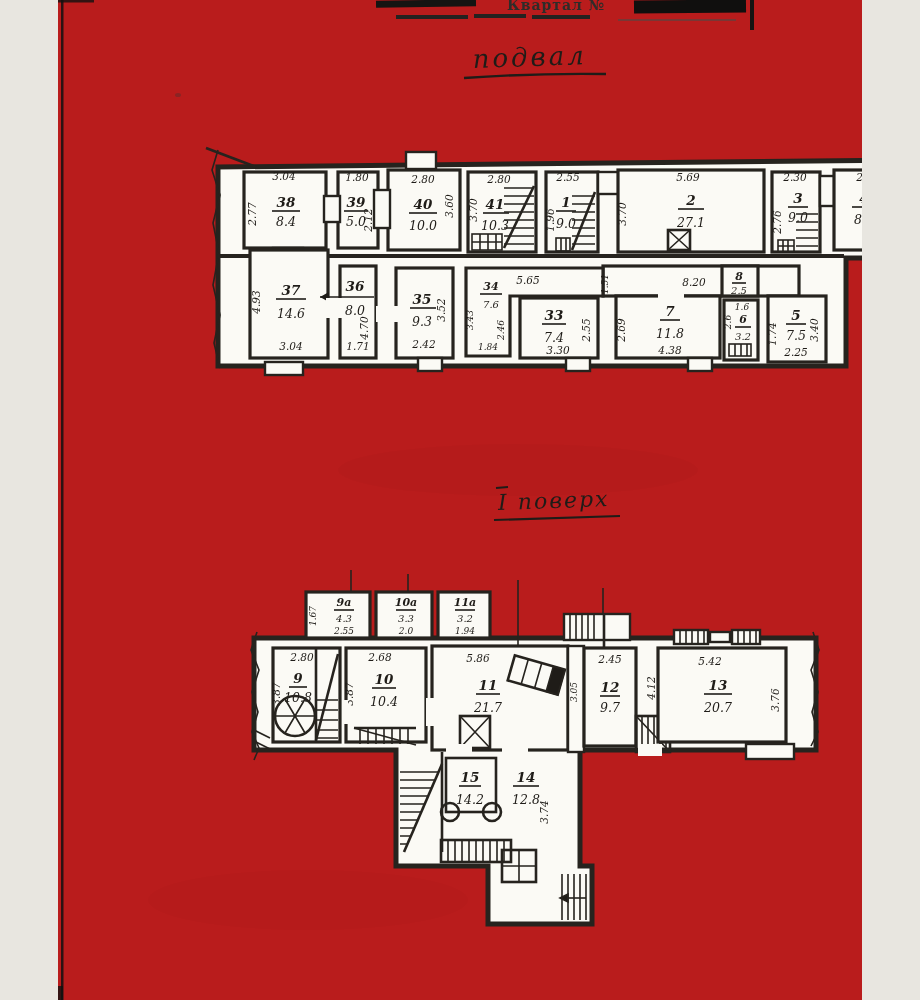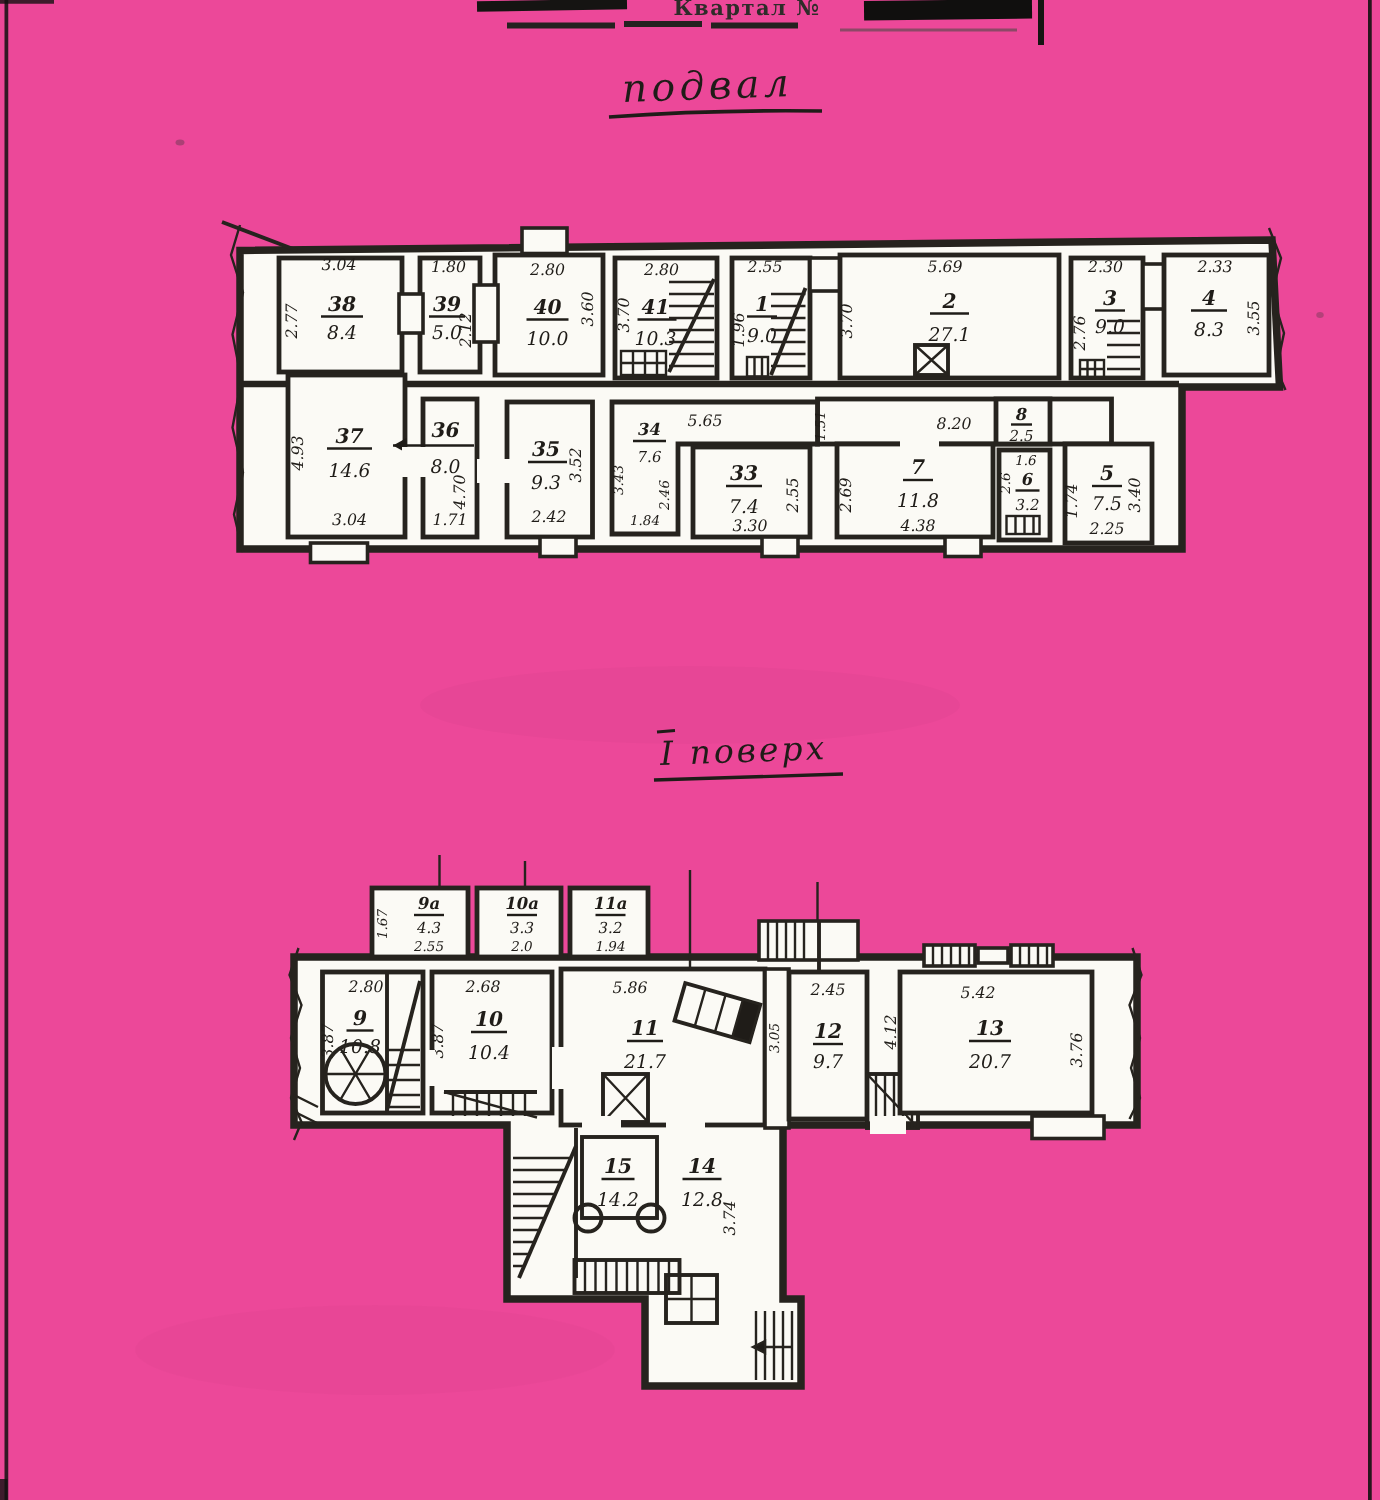--- a/index.html
+++ b/index.html
@@ -1,17 +1,17 @@
 <!DOCTYPE html>
 <html><head>
 <meta charset="utf-8">
 <style>
   html,body{margin:0;padding:0;background:#e8e6e0;}
-  .page{position:relative;width:920px;height:1000px;margin:0 auto;
-        background:#ec4899;overflow:hidden;
+  .page{position:relative;width:804px;height:1000px;margin:0 auto;
+        background:#b91c1c;overflow:hidden;
         font-family:"DejaVu Serif","Liberation Serif",serif;}
   svg{position:absolute;left:0;top:0;}
   .room{fill:#fbfaf5;stroke:#26231e;stroke-width:3.2;}
   .envel{fill:#fbfaf5;stroke:#26231e;stroke-width:5;}
   .wall{stroke:#26231e;stroke-width:4.2;fill:none;}
   .wall2{stroke:#26231e;stroke-width:2.6;fill:none;}
   .thin{stroke:#26231e;stroke-width:1.6;fill:none;}
   .conn{fill:#fbfaf5;stroke:#26231e;stroke-width:2.4;}
   .gap{fill:#fbfaf5;stroke:none;}
   .fbar{stroke:#1f1c18;stroke-width:1.6;}

